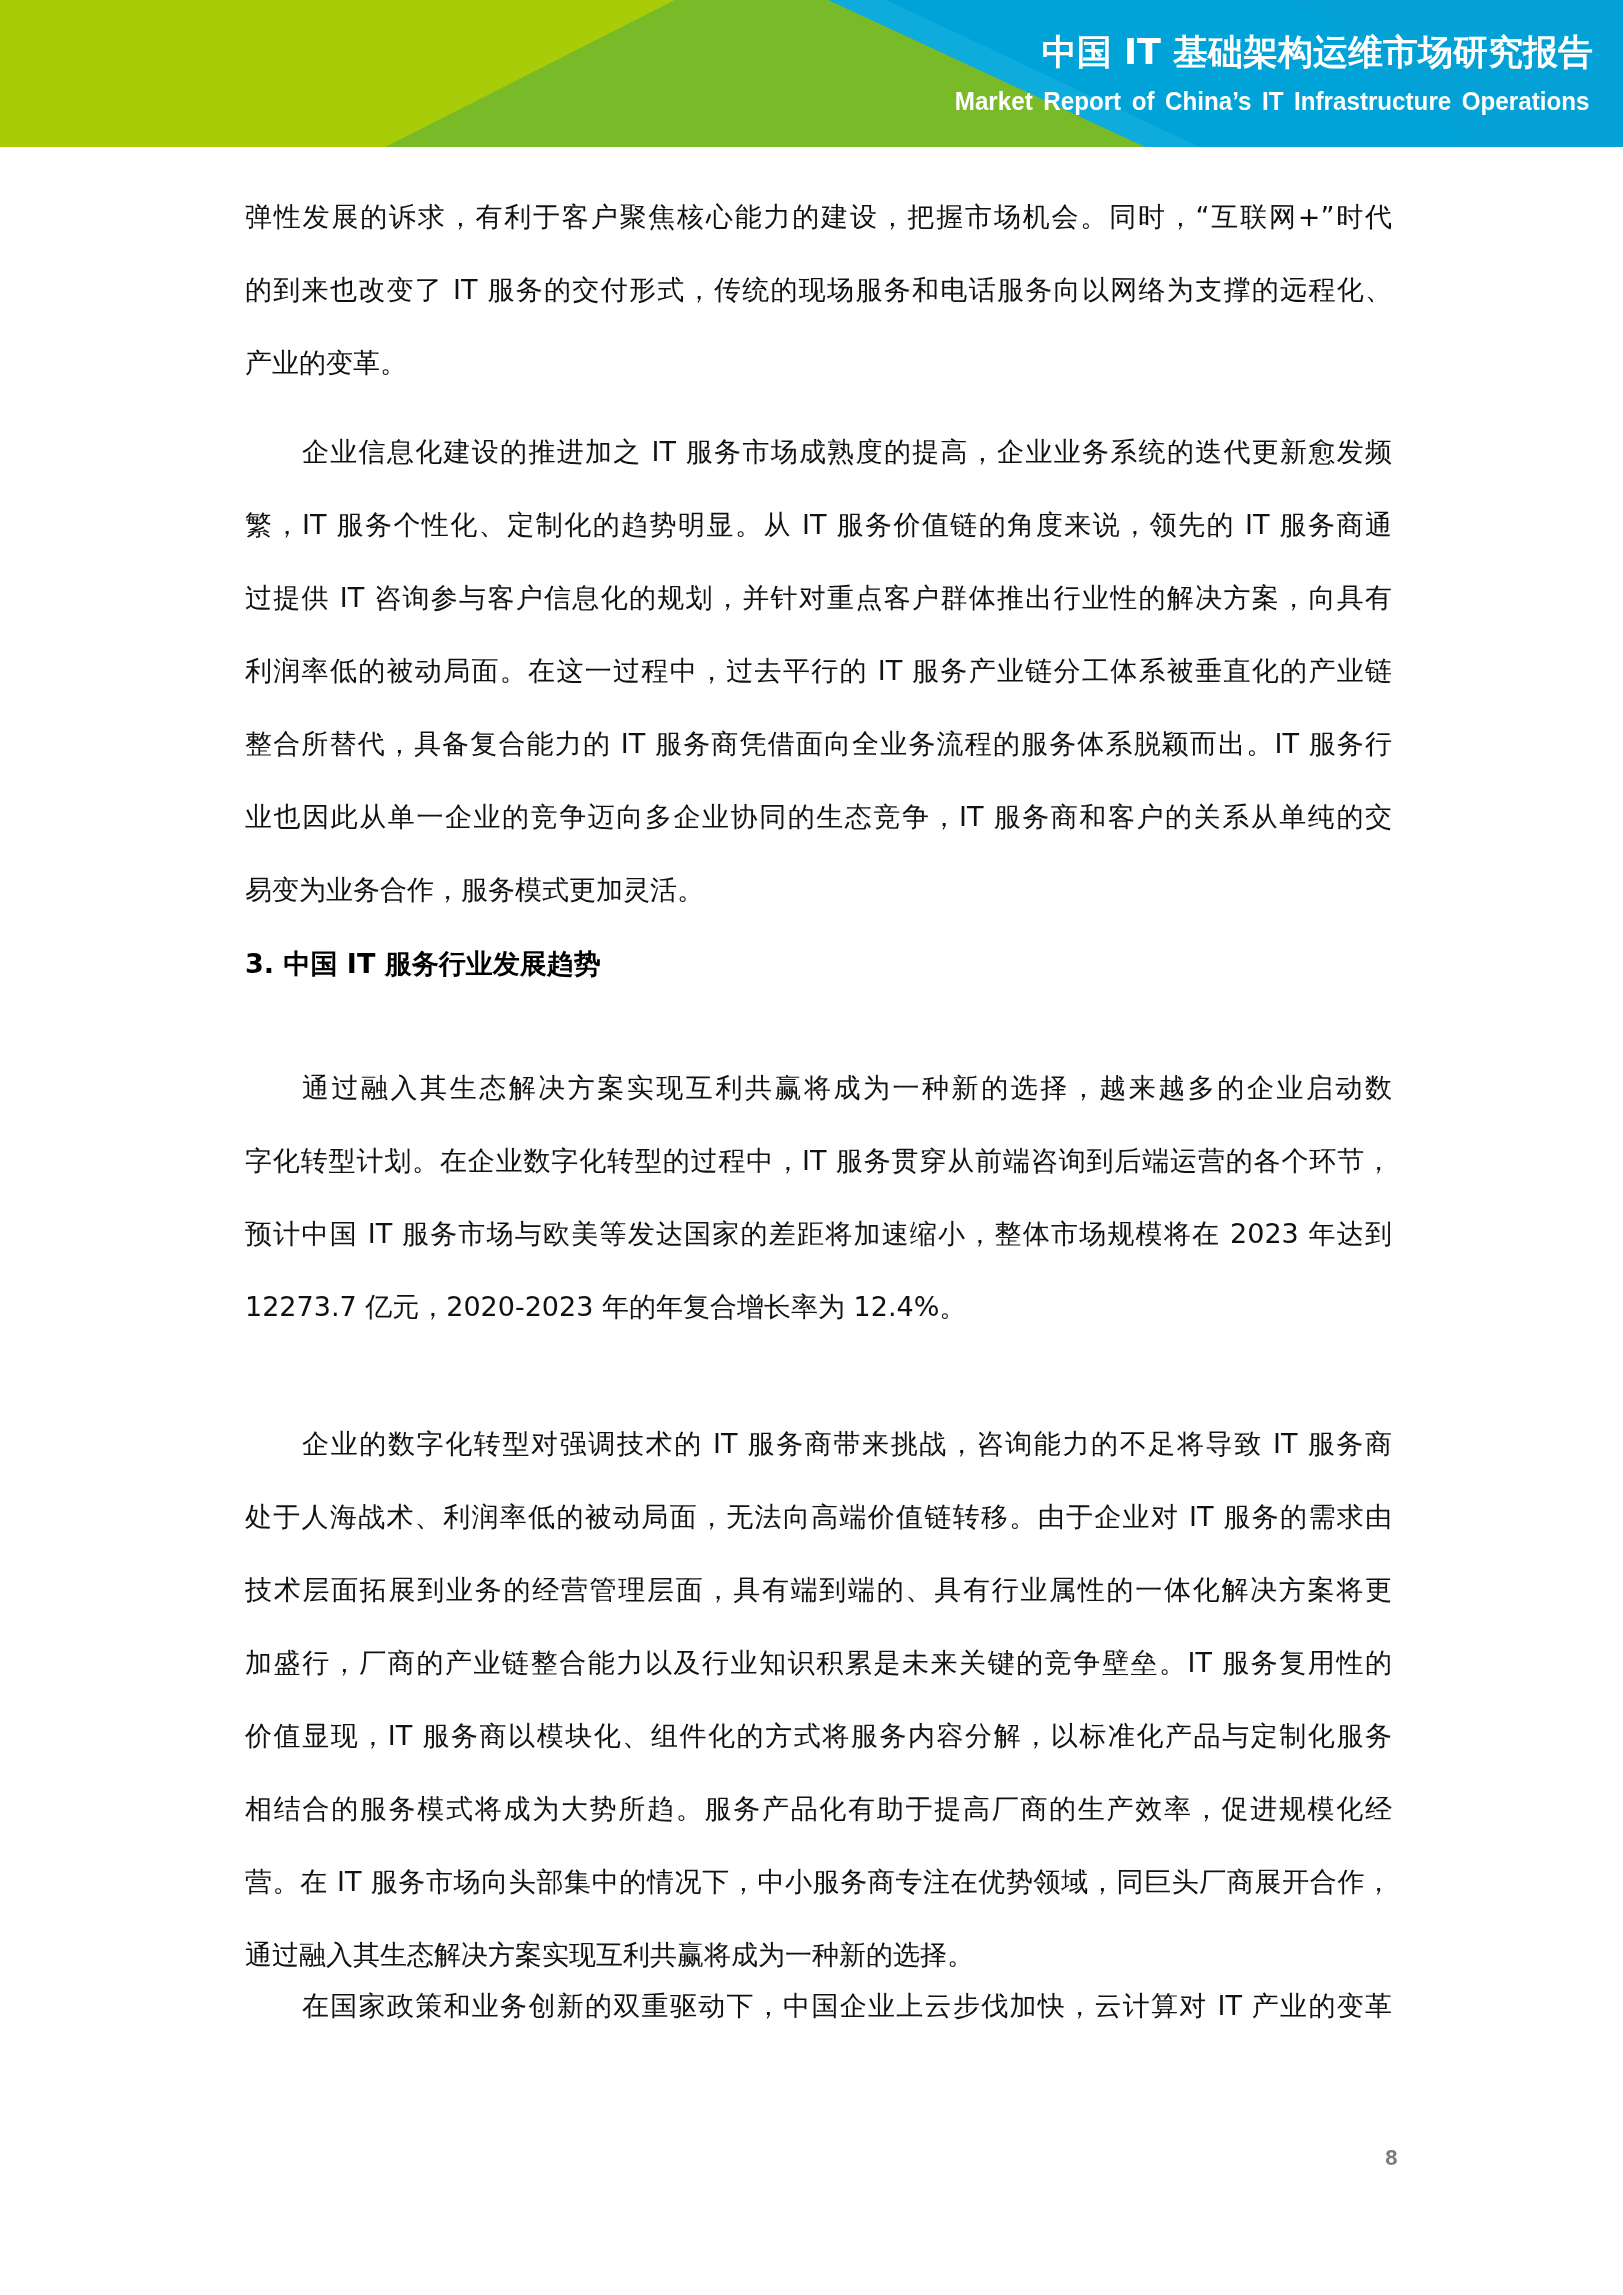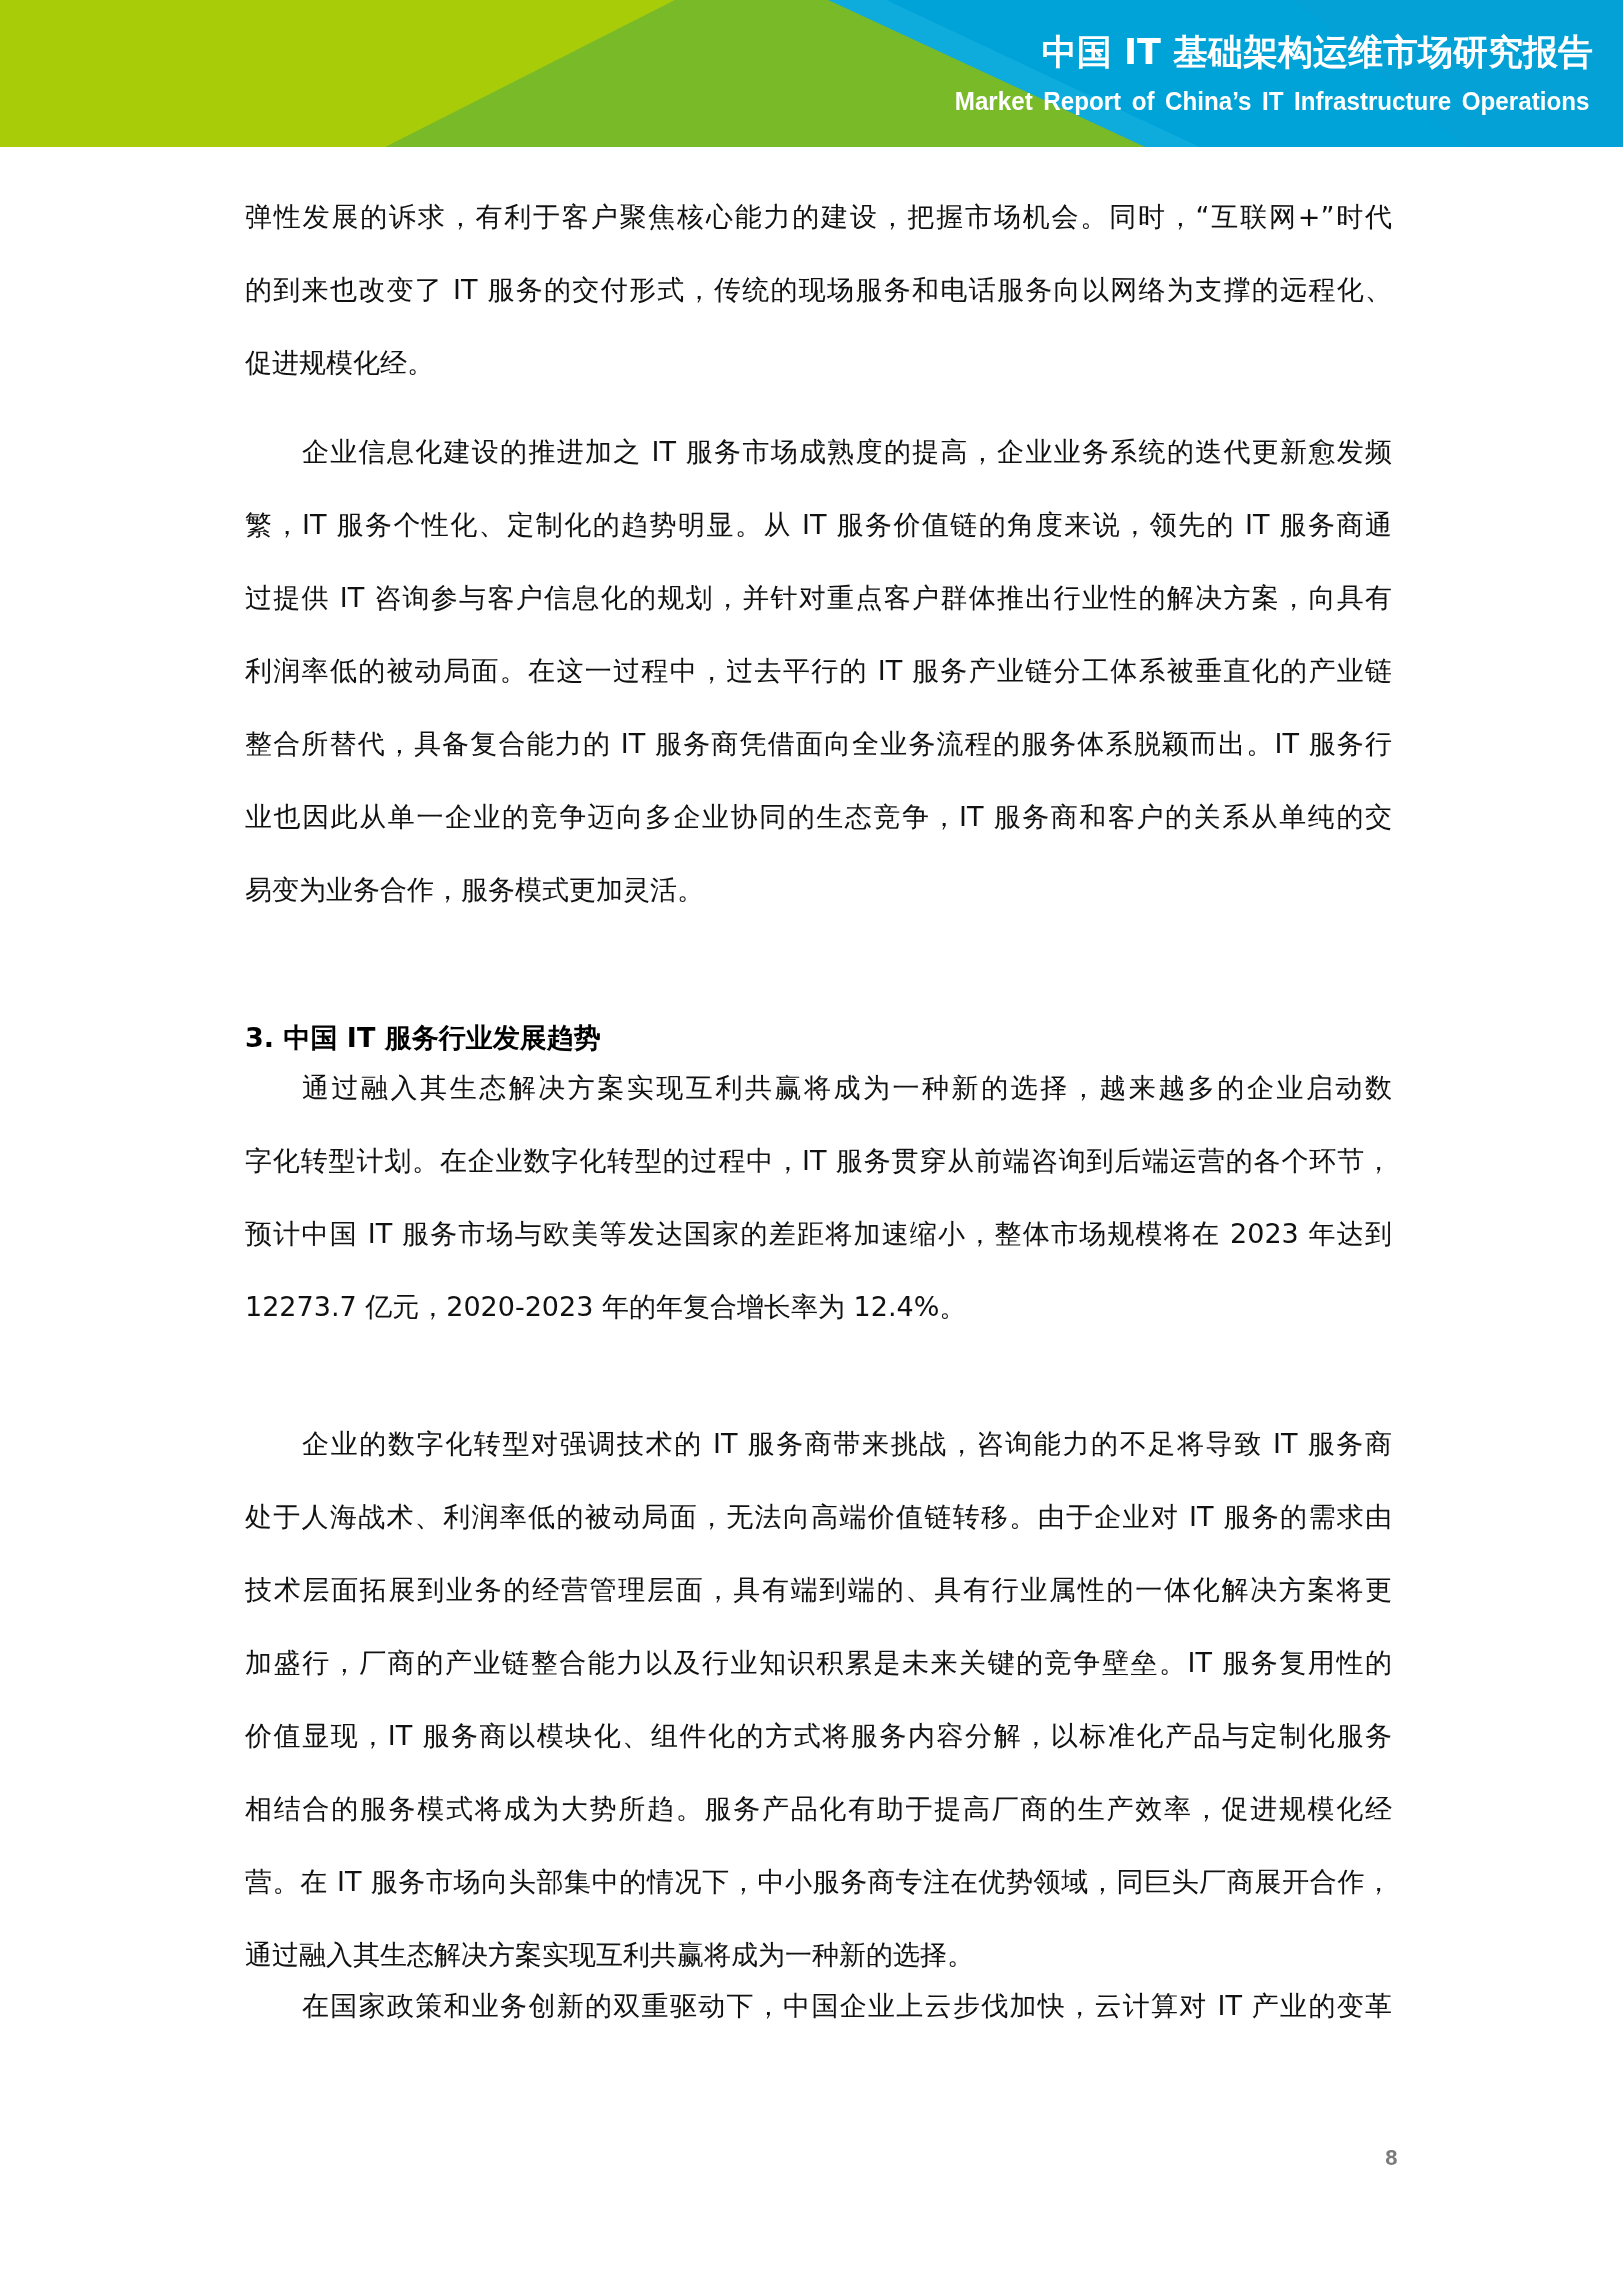--- a/index.html
+++ b/index.html
@@ -116,34 +116,34 @@
   </svg>
   <div class="banner-title-cn">中国 IT 基础架构运维市场研究报告</div>
   <div class="banner-title-en">Market Report of China’s IT Infrastructure Operations</div>
 </div>
 
 <div class="content">
 
   <div class="para" style="top:202px;">
     <span class="line">弹性发展的诉求，有利于客户聚焦核心能力的建设，把握市场机会。同时，“互联网+”时代</span>
     <span class="line">的到来也改变了 IT 服务的交付形式，传统的现场服务和电话服务向以网络为支撑的远程化、</span>
-    <span class="line last">促进规模化经。</span>
+    <span class="line last">产业的变革。</span>
   </div>
 
   <div class="para" style="top:437px;">
     <span class="line indent">企业信息化建设的推进加之 IT 服务市场成熟度的提高，企业业务系统的迭代更新愈发频</span>
     <span class="line">繁，IT 服务个性化、定制化的趋势明显。从 IT 服务价值链的角度来说，领先的 IT 服务商通</span>
     <span class="line">过提供 IT 咨询参与客户信息化的规划，并针对重点客户群体推出行业性的解决方案，向具有</span>
     <span class="line">利润率低的被动局面。在这一过程中，过去平行的 IT 服务产业链分工体系被垂直化的产业链</span>
     <span class="line">整合所替代，具备复合能力的 IT 服务商凭借面向全业务流程的服务体系脱颖而出。IT 服务行</span>
     <span class="line">业也因此从单一企业的竞争迈向多企业协同的生态竞争，IT 服务商和客户的关系从单纯的交</span>
     <span class="line last">易变为业务合作，服务模式更加灵活。</span>
   </div>
 
-  <div class="section-heading" style="top:1023px;">3.  中国 IT 服务行业发展趋势</div>
+  <div class="section-heading" style="top:949px;">3.  中国 IT 服务行业发展趋势</div>
 
   <div class="para" style="top:1073px;">
     <span class="line indent">通过融入其生态解决方案实现互利共赢将成为一种新的选择，越来越多的企业启动数</span>
     <span class="line">字化转型计划。在企业数字化转型的过程中，IT 服务贯穿从前端咨询到后端运营的各个环节，</span>
     <span class="line">预计中国 IT 服务市场与欧美等发达国家的差距将加速缩小，整体市场规模将在 2023 年达到</span>
     <span class="line last">12273.7 亿元，2020-2023 年的年复合增长率为 12.4%。</span>
   </div>
 
   <div class="para" style="top:1385px;margin-top:44px;">
     <span class="line indent">企业的数字化转型对强调技术的 IT 服务商带来挑战，咨询能力的不足将导致 IT 服务商</span>

